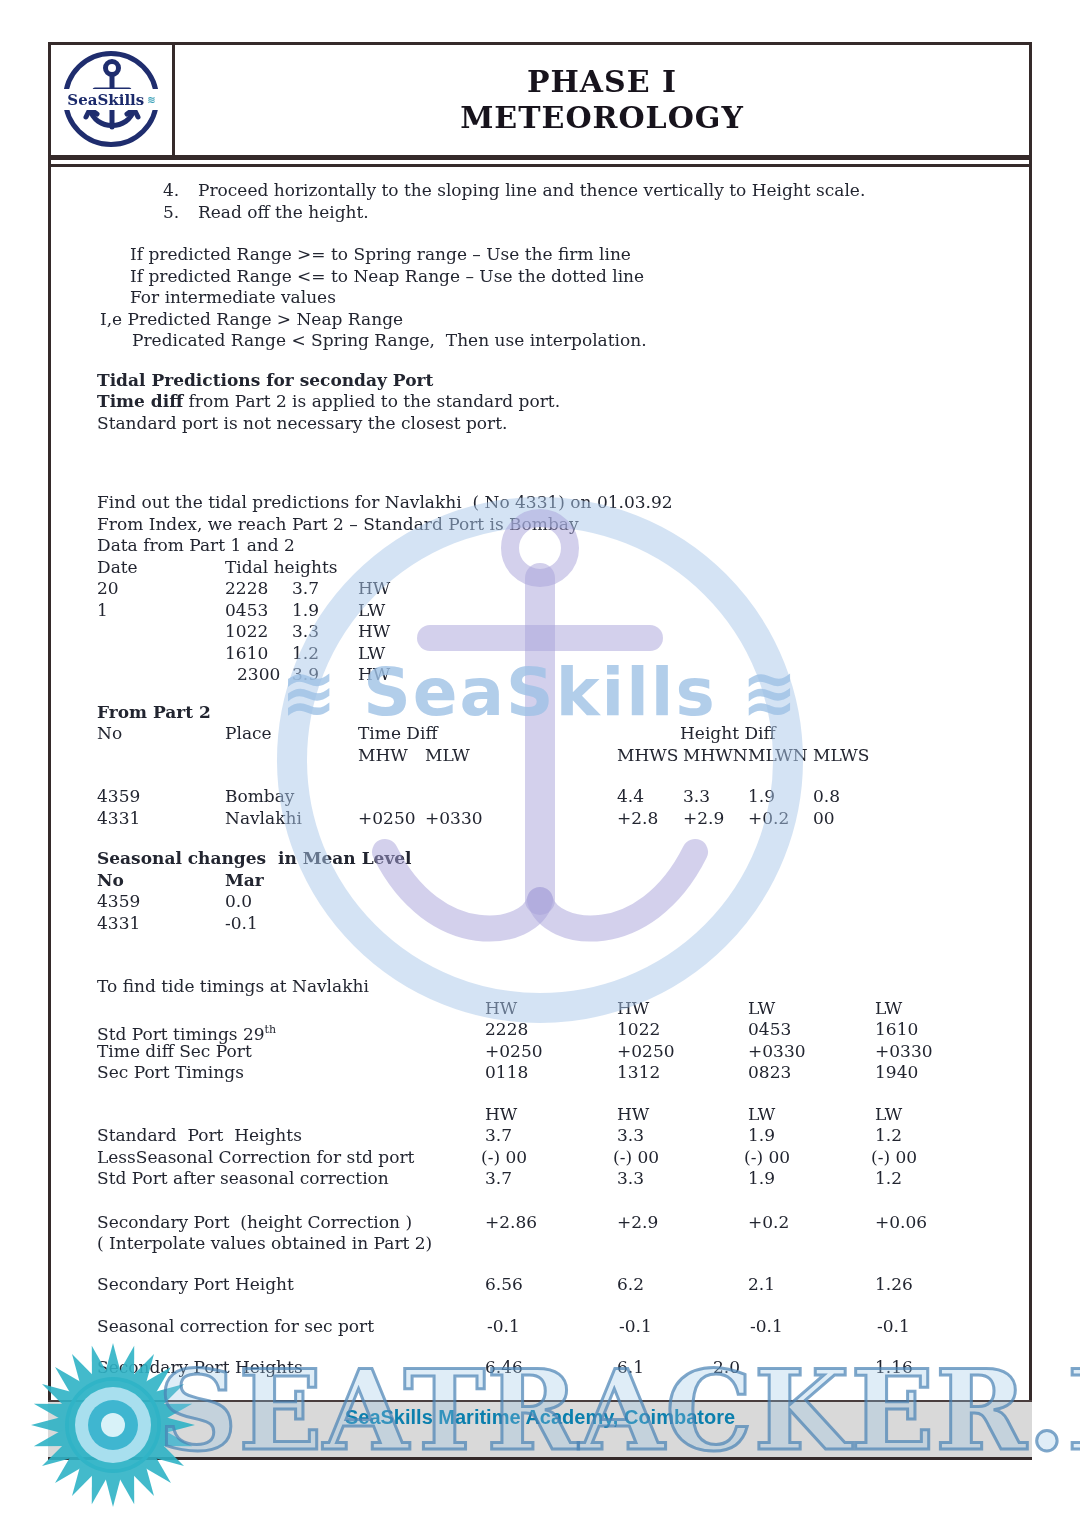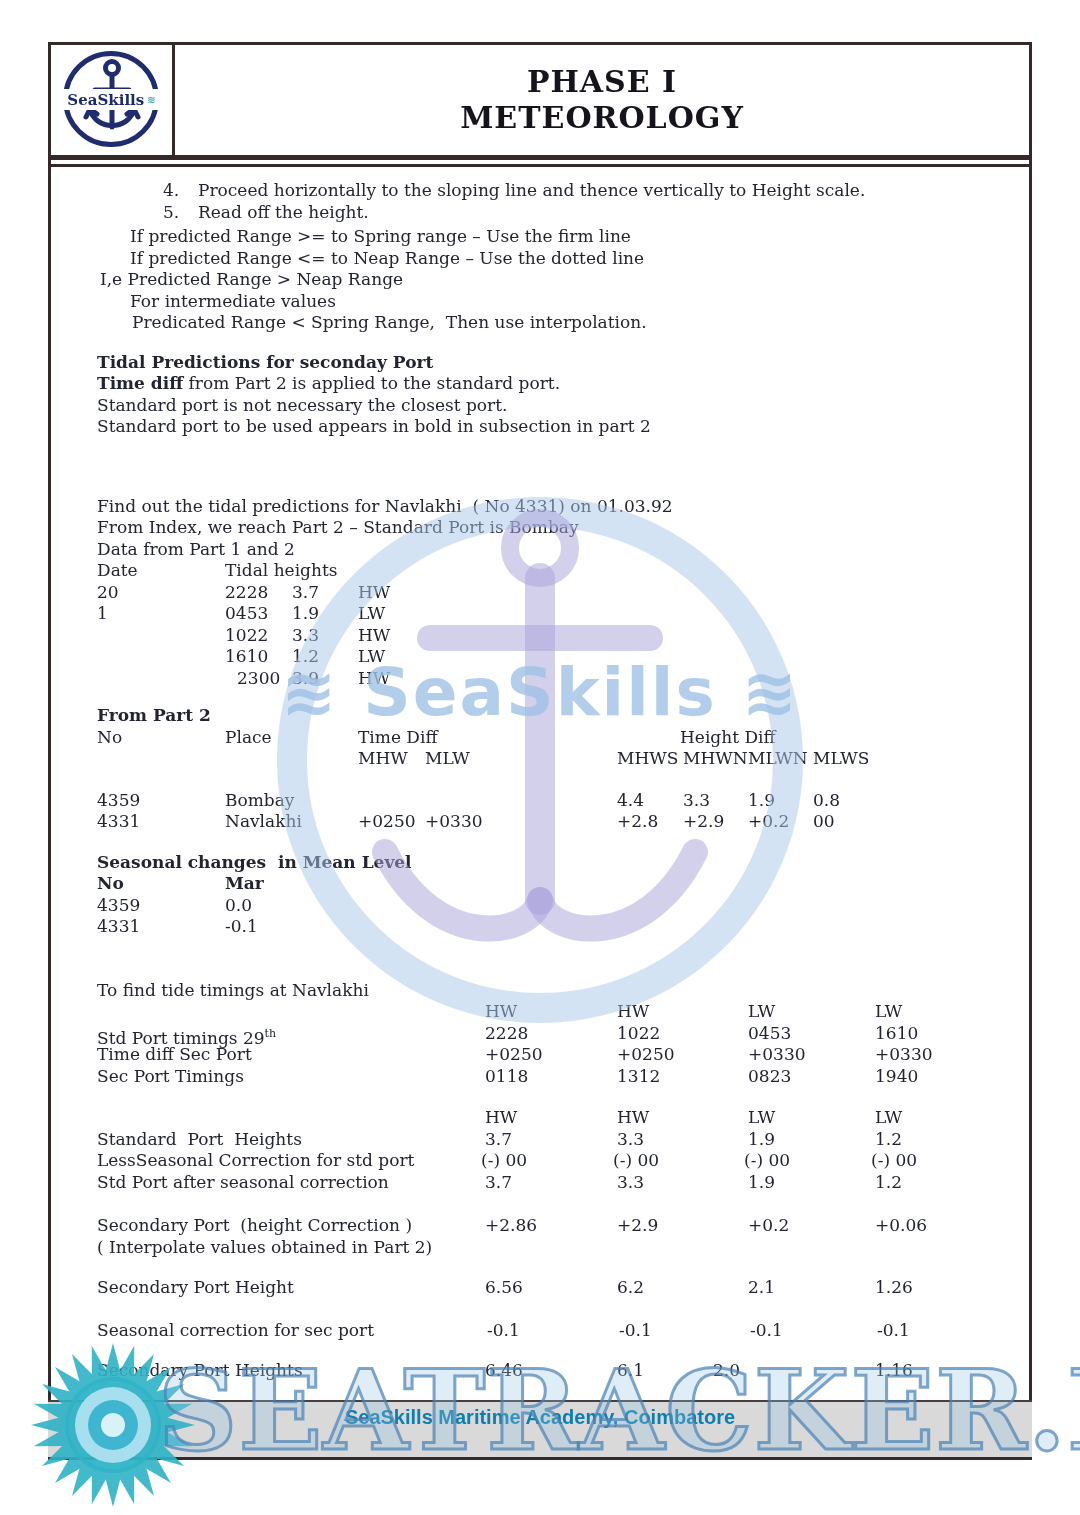--- a/index.html
+++ b/index.html
@@ -130,35 +130,34 @@
       <div class="ln">
         <span class="c" style="left:66px">4.</span>
         <span class="c" style="left:101px">Proceed horizontally to the sloping line and thence vertically to Height scale.</span>
       </div>
       <div class="ln">
         <span class="c" style="left:66px">5.</span>
         <span class="c" style="left:101px">Read off the height.</span>
       </div>
     </div>
 
-    <div style="margin-top:3px">
+    <div style="margin-top:21px">
       <div class="ln"><span class="c" style="left:33px">If predicted Range &gt;= to Spring range – Use the firm line</span></div>
       <div class="ln"><span class="c" style="left:33px">If predicted Range &lt;= to Neap Range – Use the dotted line</span></div>
+      <div class="ln"><span class="c" style="left:33px">For intermediate values</span></div>
       <div class="ln"><span class="c" style="left:3px">I,e Predicted Range &gt; Neap Range</span></div>
-      <div class="ln"><span class="c" style="left:33px">For intermediate values</span></div>
       <div class="ln"><span class="c" style="left:35px">Predicated Range &lt; Spring Range,  Then use interpolation.</span></div>
     </div>
 
     <div style="margin-top:18px">
       <div class="ln"><span class="c b">Tidal Predictions for seconday Port</span></div>
       <div class="ln">
         <span class="c"><b>Time diff</b><span> from Part 2 is applied to the standard port.</span></span>
       </div>
       <div class="ln"><span class="c">Standard port is not necessary the closest port.</span></div>
-      <div class="ln"><span class="c">Standard port to be used appears in bold in subsection in part 2</span></div>
     </div>
 
     <div style="margin-top:58px">
       <div class="ln"><span class="c">Find out the tidal predictions for Navlakhi  ( No 4331) on 01.03.92</span></div>
       <div class="ln"><span class="c">From Index, we reach Part 2 – Standard Port is Bombay</span></div>
       <div class="ln"><span class="c">Data from Part 1 and 2</span></div>
 
       <div class="ln">
         <span class="c">Date</span>
         <span class="c" style="left:128px">Tidal heights</span>

